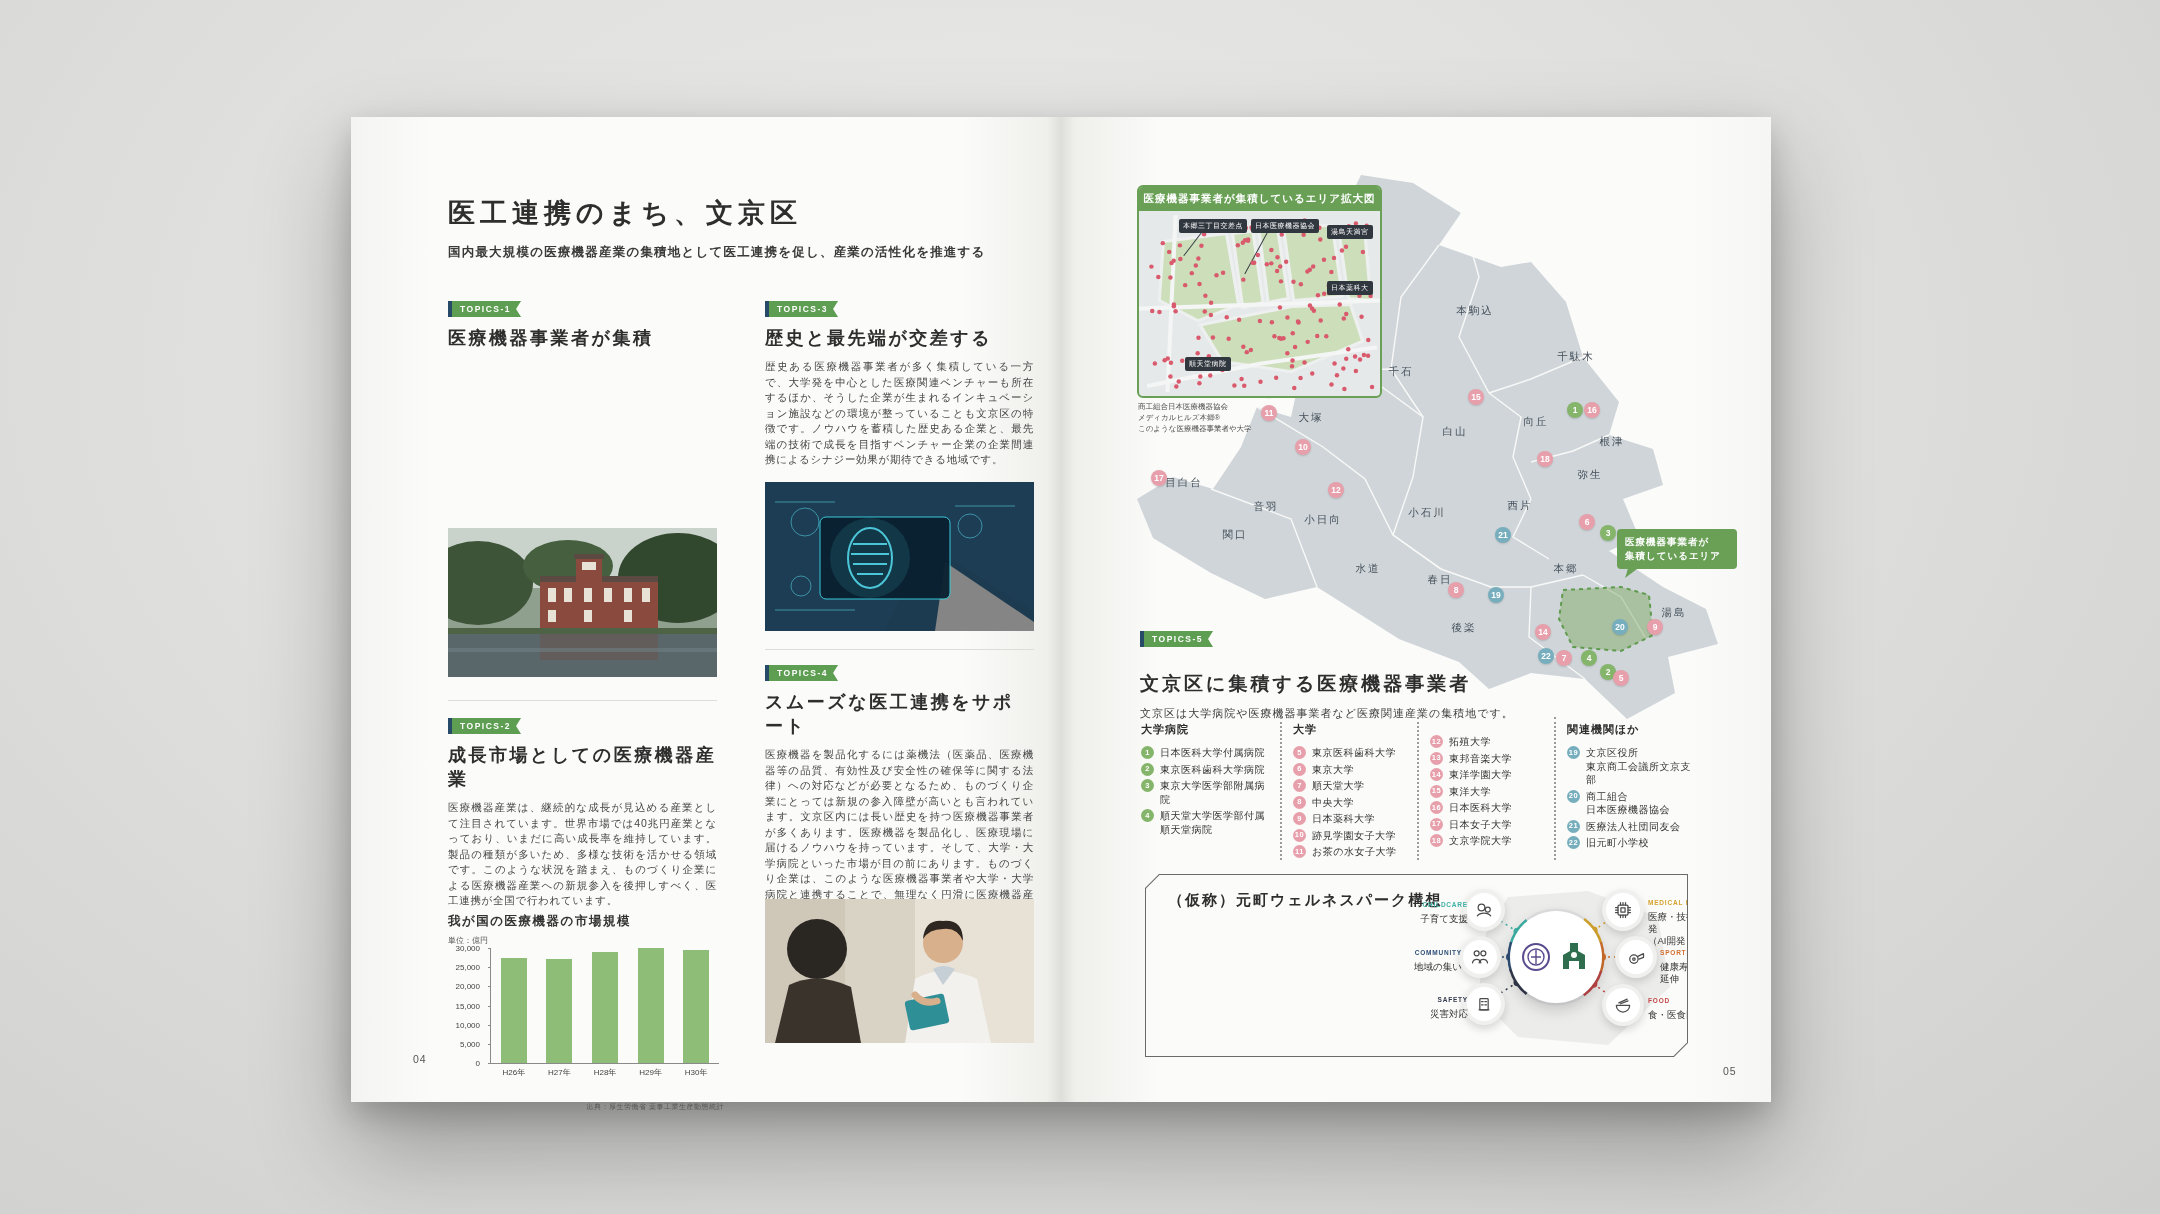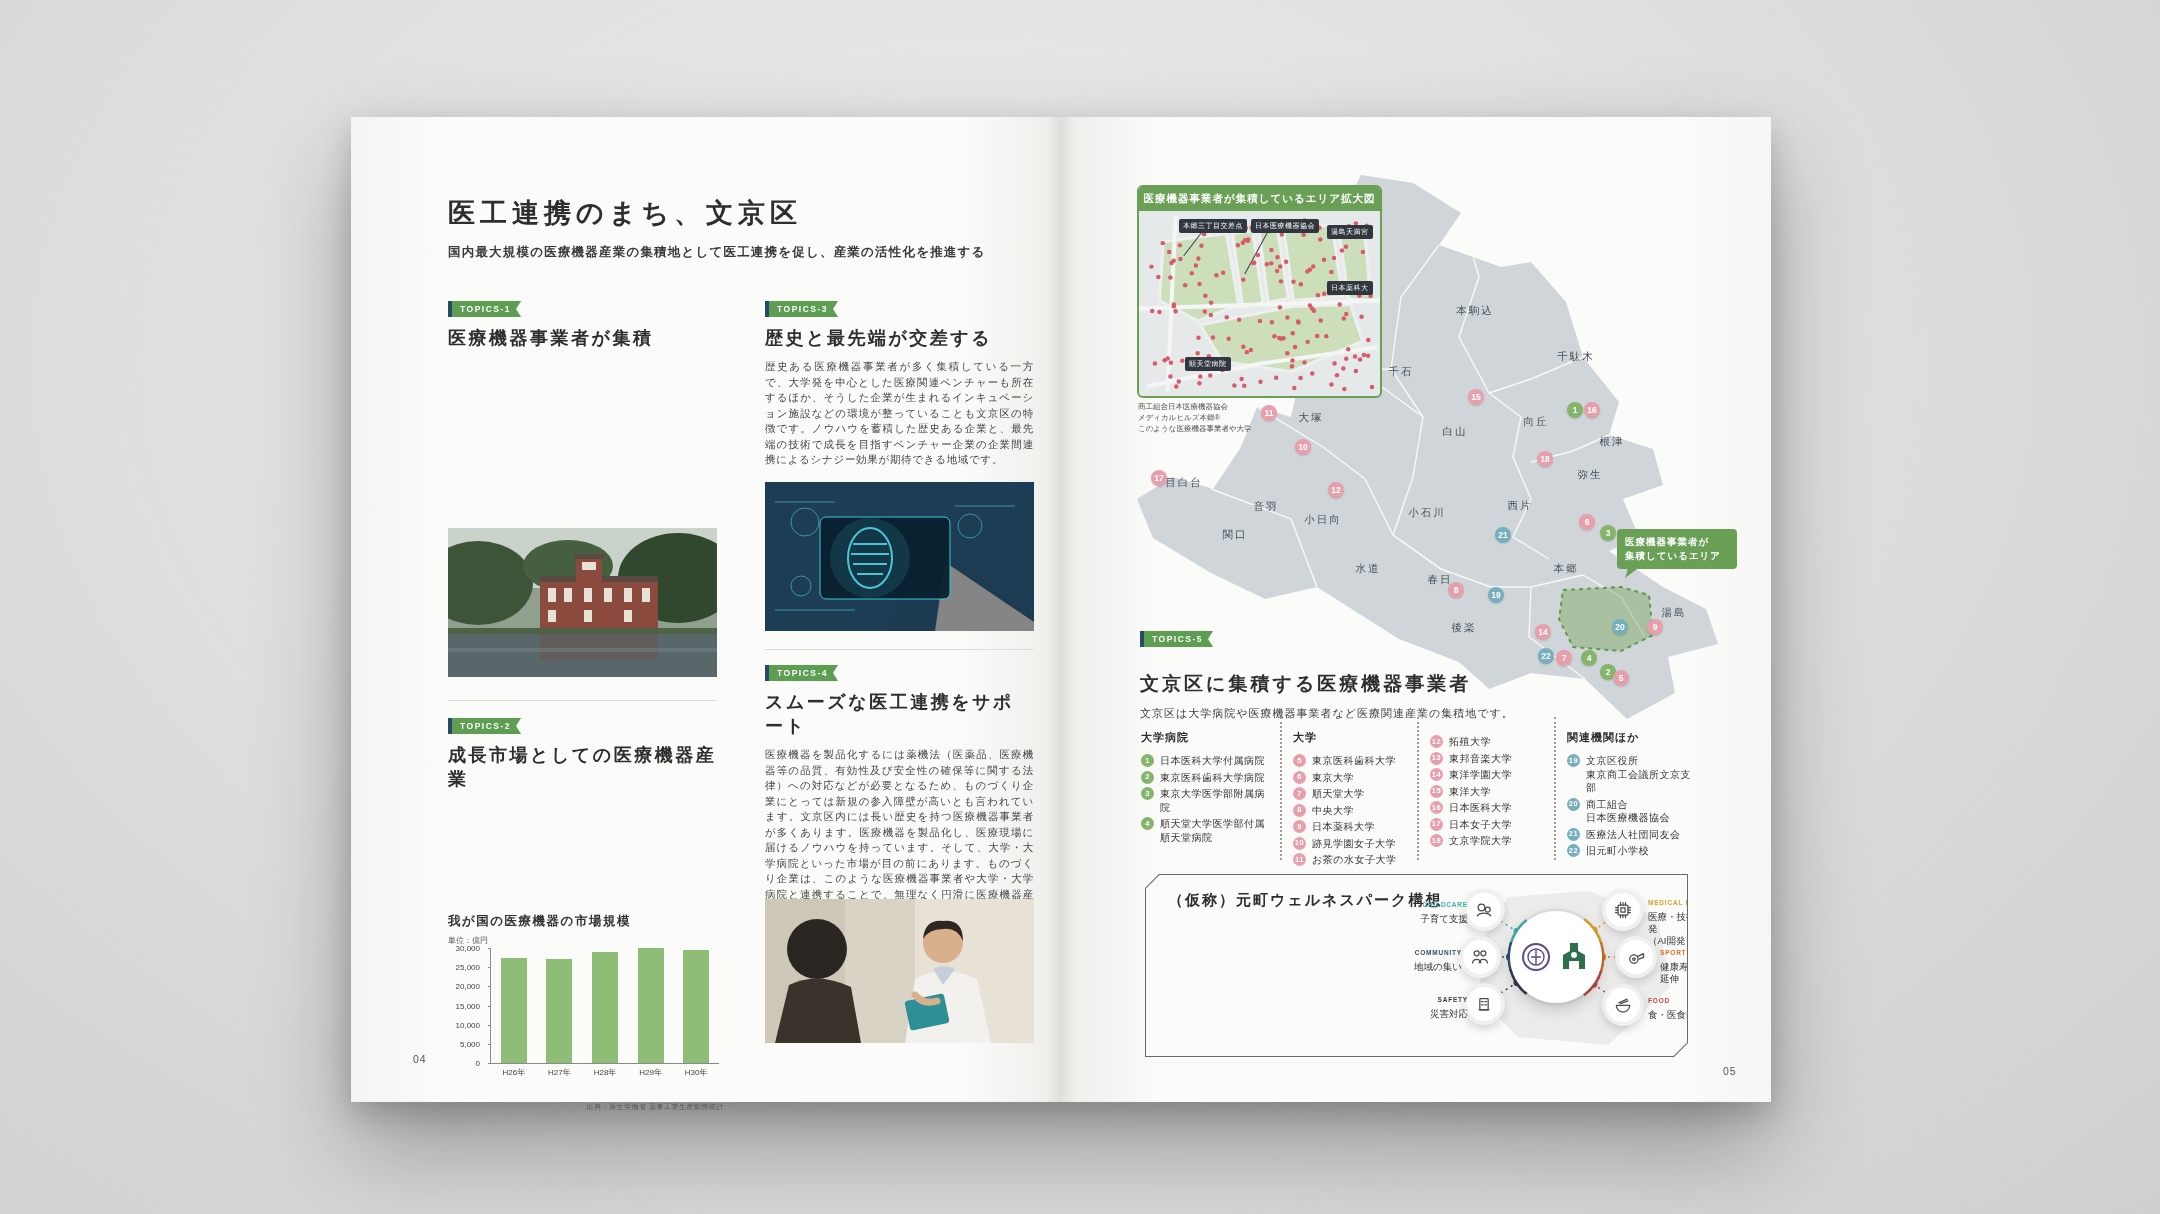--- a/index.html
+++ b/index.html
@@ -65,21 +65,21 @@
   .mm-body svg{position:absolute;inset:0;}
   .chip{position:absolute;background:#30373f;color:#fff;font-size:7px;letter-spacing:.5px;
         padding:2px 4px;border-radius:2px;white-space:nowrap;}
   .mm-note{position:absolute;left:77px;top:284px;font-size:7.5px;line-height:11px;color:#4c4c4c;}
 
   
   .t5{position:absolute;left:79px;top:511px;}
   .t5 h2{margin:24px 0 0 0;font-size:19px;font-weight:700;letter-spacing:3px;color:#2e2e2e;}
   .t5 p{margin:9px 0 0 0;font-size:11px;letter-spacing:1px;color:#3d3d3d;}
   .dir-col{position:absolute;top:597px;}
-  .dir-col h3{margin:16px 0 9px 0;font-size:11px;font-weight:700;letter-spacing:1px;color:#2e2e2e;}
+  .dir-col h3{margin:8px 0 9px 0;font-size:11px;font-weight:700;letter-spacing:1px;color:#2e2e2e;}
   .dir-col ul{list-style:none;margin:0;padding:0;}
   .dir-col li{position:relative;padding-left:19px;margin-bottom:3px;font-size:10px;line-height:13.5px;
               letter-spacing:.5px;color:#333;white-space:pre-line;}
   .dir-col .num{position:absolute;left:0;top:0;width:13px;height:13px;border-radius:50%;color:#fff;
               font-size:7.5px;font-weight:700;display:flex;align-items:center;justify-content:center;}
   .dotted-sep{position:absolute;top:600px;height:143px;border-left:2px dotted #9b9b98;}
 
   
   .panel{position:absolute;left:84px;top:757px;width:543px;height:183px;background:#6a6a68;
          clip-path:polygon(14px 0,100% 0,100% calc(100% - 14px),calc(100% - 14px) 100%,0 100%,0 14px);}
@@ -144,20 +144,21 @@
           <path d="M92 106h118v26H92z" fill="#6d5049" opacity=".45"></path>
           <path d="M0 120h269v4H0z" fill="#707f82" opacity=".6"></path>
         </svg>
       </figure>
 
       <div class="rule" style="left:97px;top:583px"></div>
 
       <section class="topic" style="left:97px;top:598px">
         <span class="badge">TOPICS-2</span>
         <h2>成長市場としての医療機器産業</h2>
+        <p class="body">医療機器産業は、継続的な成長が見込める産業として注目されています。世界市場では40兆円産業となっており、いまだに高い成長率を維持しています。製品の種類が多いため、多様な技術を活かせる領域です。このような状況を踏まえ、ものづくり企業による医療機器産業への新規参入を後押しすべく、医工連携が全国で行われています。</p>
       </section>
 
       <div class="chartbox">
         <div class="chart-title">我が国の医療機器の市場規模</div>
         <div class="chart-unit">単位：億円</div>
         <div class="plot" id="plot">
             <div class="yaxis">
               <div class="ylab" style="top: 115px;">0</div>
               <div class="ylab" style="top: 95.8333px;">5,000</div>
               <div class="ylab" style="top: 76.6667px;">10,000</div>

